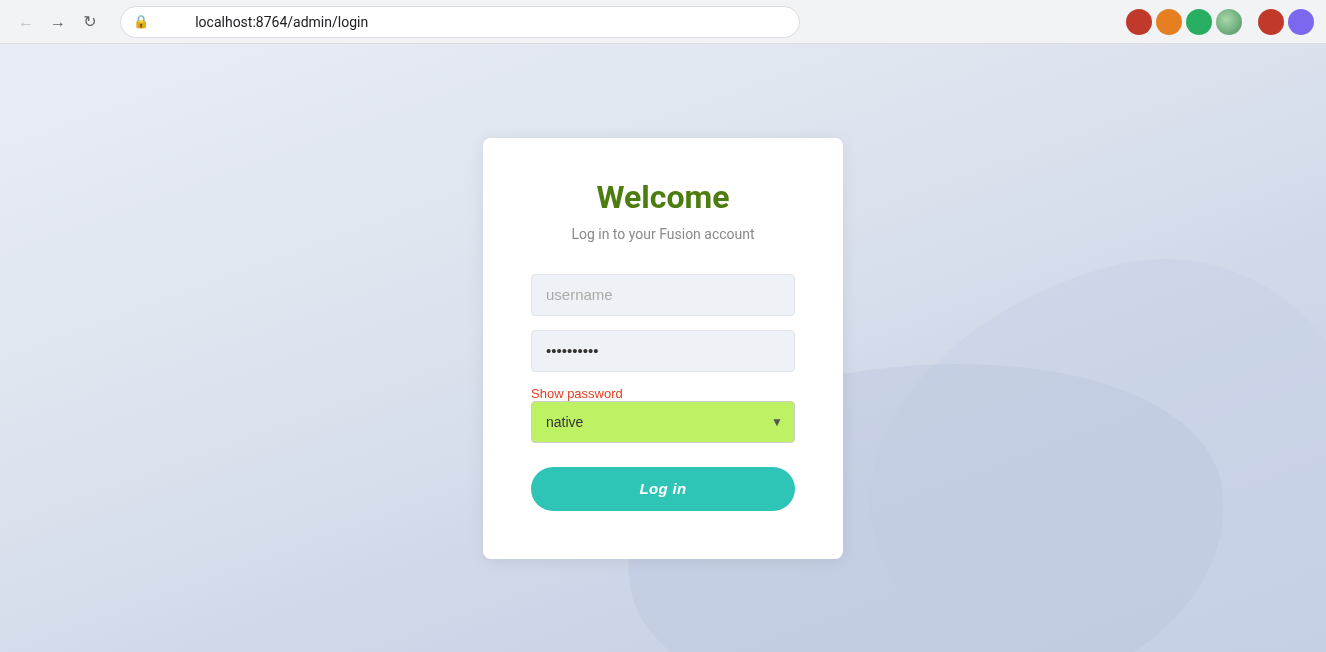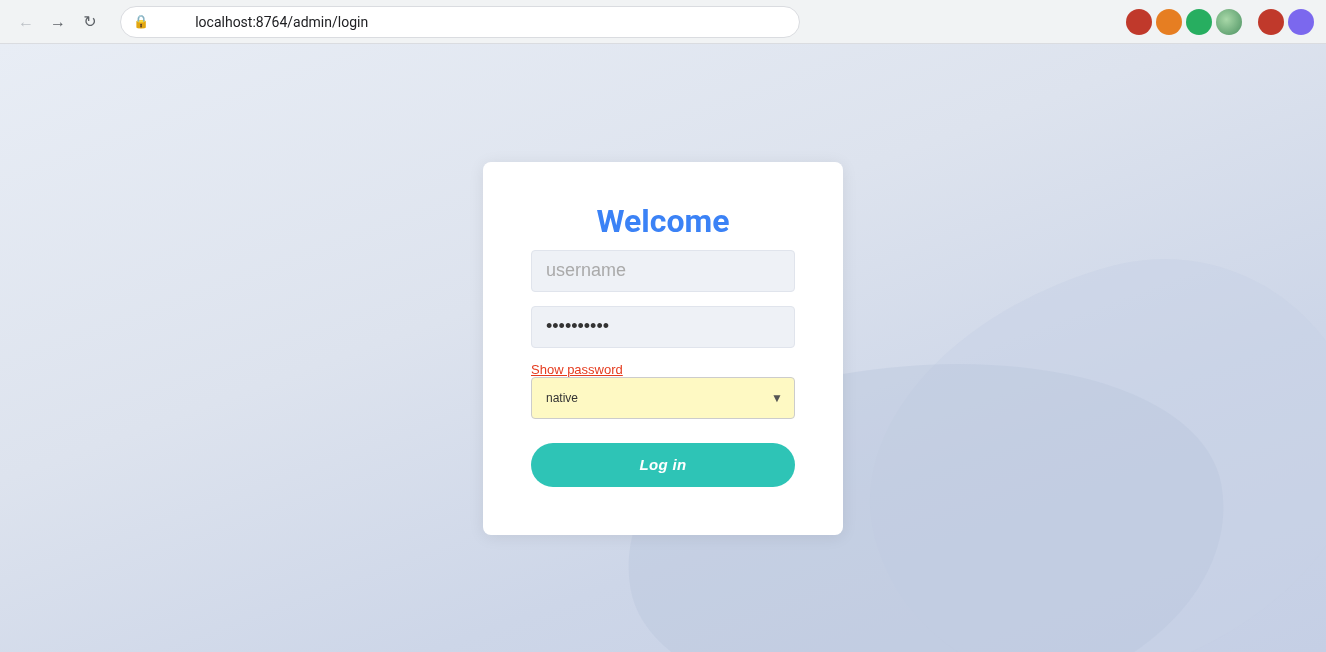--- a/index.html
+++ b/index.html
@@ -138,73 +138,72 @@
       padding: 40px 48px 48px;
       width: 360px;
       box-shadow: 0 2px 16px rgba(0,0,0,0.08);
       position: relative;
       z-index: 10;
     }
 
     .card-title {
       font-size: 32px;
       font-weight: 700;
-      color: #3b82f6;
+      color: #4d7c0f;
       text-align: center;
       margin-bottom: 10px;
     }
 
     .card-subtitle {
       font-size: 14px;
       color: #888;
       text-align: center;
       margin-bottom: 32px;
     }
 
     .form-field {
       width: 100%;
       height: 42px;
       background: #eef1f6;
       border: 1px solid #e0e4ec;
       border-radius: 4px;
       padding: 0 14px;
-      font-size: 18px;
+      font-size: 15px;
       color: #333;
       outline: none;
       margin-bottom: 14px;
     }
 
     .form-field::placeholder {
       color: #aaa;
     }
 
     .show-password-link {
       display: block;
       color: #e53b1e;
       font-size: 13px;
-      text-decoration: underline;
       cursor: pointer;
       border: none;
       background: none;
       padding: 0;
     }
 
     .auth-select-wrapper {
       position: relative;
       margin-bottom: 24px;
     }
 
     .auth-select {
       width: 100%;
       height: 42px;
-      background: #fef9c3;
+      background: #bef264;
       border: 1px solid #ccc;
       border-radius: 4px;
       padding: 0 14px;
-      font-size: 12px;
+      font-size: 14px;
       color: #333;
       appearance: none;
       cursor: pointer;
       outline: none;
     }
 
     .select-arrow {
       position: absolute;
       right: 12px;
       top: 50%;
@@ -253,20 +252,21 @@
     <div class="profile-circle" style="background:#7b68ee; width:26px; height:26px;"></div>
   </div>
 </div>
 
 <div class="page-bg">
   <div class="wave-shape"></div>
   <div class="wave-shape-2"></div>
 
   <div class="login-card">
     <h1 class="card-title">Welcome</h1>
+    <p class="card-subtitle">Log in to your Fusion account</p>
 
     <input type="text" class="form-field" placeholder="username" style="">
 
     <input type="password" class="form-field" value="••••••••••" style="">
 
     <button class="show-password-link">Show password</button>
 
     <div class="auth-select-wrapper">
       <select class="auth-select">
         <option value="native">native</option>

